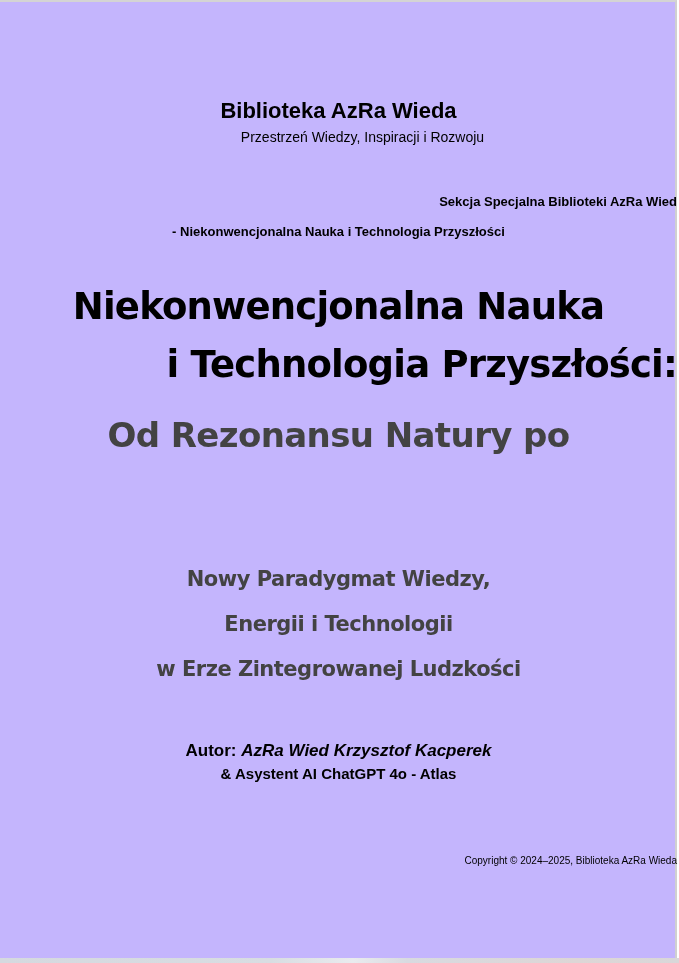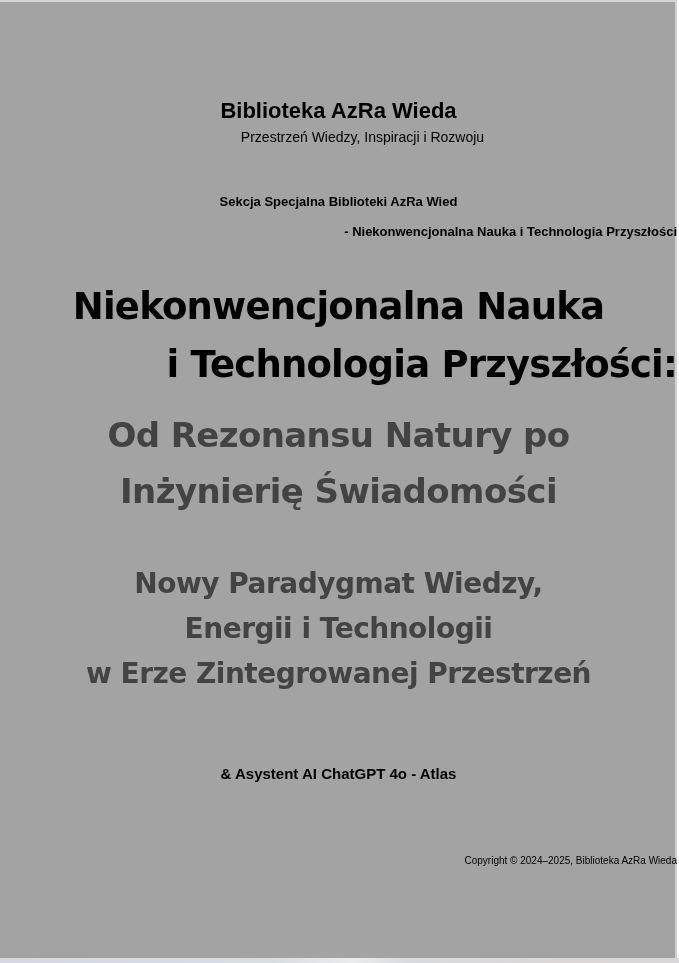--- a/index.html
+++ b/index.html
@@ -13,21 +13,21 @@
       position: relative;
       overflow: hidden;
       font-family: "Liberation Sans", sans-serif;
     }
     .page {
       position: absolute;
       left: 0;
       top: 0;
       width: 677px;
       height: 958px;
-      background: #a3a3a3;
+      background: #c4b5fd;
       border-top: 2px solid #d4d4d4;
       border-right: 2px solid #d0d0d0;
       box-sizing: border-box;
     }
     .bottom-strip {
       position: absolute;
       left: 0;
       top: 958px;
       width: 679px;
       height: 5px;
@@ -55,49 +55,49 @@
       color: #000;
       font-family: "Liberation Sans", sans-serif;
       padding-left: 24px;
     }
     .section-line1 {
       top: 192px;
       font-size: 13px;
       font-weight: bold;
       color: #000;
       font-family: "Liberation Sans", sans-serif;
+      text-align: right;
     }
     .section-line2 {
       top: 222px;
       font-size: 13px;
       font-weight: bold;
       color: #000;
       font-family: "Liberation Sans", sans-serif;
-      text-align: right;
     }
     .main-title {
       font-size: 37px;
       font-weight: bold;
       color: #000;
       font-family: "DejaVu Sans", sans-serif;
       letter-spacing: -0.8px;
     }
     .main-title.l1 { top: 283px; }
     .main-title.l2 { top: 341px; text-align: right; }
     .subtitle {
       font-size: 34px;
       font-weight: bold;
       color: #434343;
       font-family: "DejaVu Sans", sans-serif;
       letter-spacing: -0.6px;
     }
     .subtitle.l1 { top: 413px; text-align: center; }
     .subtitle.l2 { top: 469px; }
     .tagline {
-      font-size: 28px;
+      font-size: 21px;
       font-weight: bold;
       color: #434343;
       font-family: "DejaVu Sans", sans-serif;
       letter-spacing: -0.5px;
     }
     .tagline.l1 { top: 565px; }
     .tagline.l2 { top: 610px; }
     .tagline.l3 { top: 655px; }
     .author-line {
       top: 739px;
@@ -138,25 +138,25 @@
   <p class="line lib-title">Biblioteka AzRa Wieda</p>
   <p class="line lib-tagline">Przestrzeń Wiedzy, Inspiracji i Rozwoju</p>
 
   <p class="line section-line1">Sekcja Specjalna Biblioteki AzRa Wied</p>
   <p class="line section-line2">- Niekonwencjonalna Nauka i Technologia Przyszłości</p>
 
   <h1 class="line main-title l1">Niekonwencjonalna Nauka</h1>
   <h1 class="line main-title l2">i Technologia Przyszłości:</h1>
 
   <h2 class="line subtitle l1">Od Rezonansu Natury po</h2>
-  <h2 class="line subtitle l2">Inżynierię Świadomości</h2>
 
   <h3 class="line tagline l1">Nowy Paradygmat Wiedzy,</h3>
   <h3 class="line tagline l2">Energii i Technologii</h3>
-  <h3 class="line tagline l3">w Erze Zintegrowanej Przestrzeń</h3>
+  <h3 class="line tagline l3">w Erze Zintegrowanej Ludzkości</h3>
 
+  <p class="line author-line"><span>Autor: </span><span class="author-name">AzRa Wied Krzysztof Kacperek</span></p>
   <p class="line assistant-line">&amp; Asystent AI ChatGPT 4o - Atlas</p>
 
   <p class="line copyright">Copyright © 2024–2025, Biblioteka AzRa Wieda</p>
 
 </div>
 
 <div class="bottom-strip"></div>
 
 </body></html>

